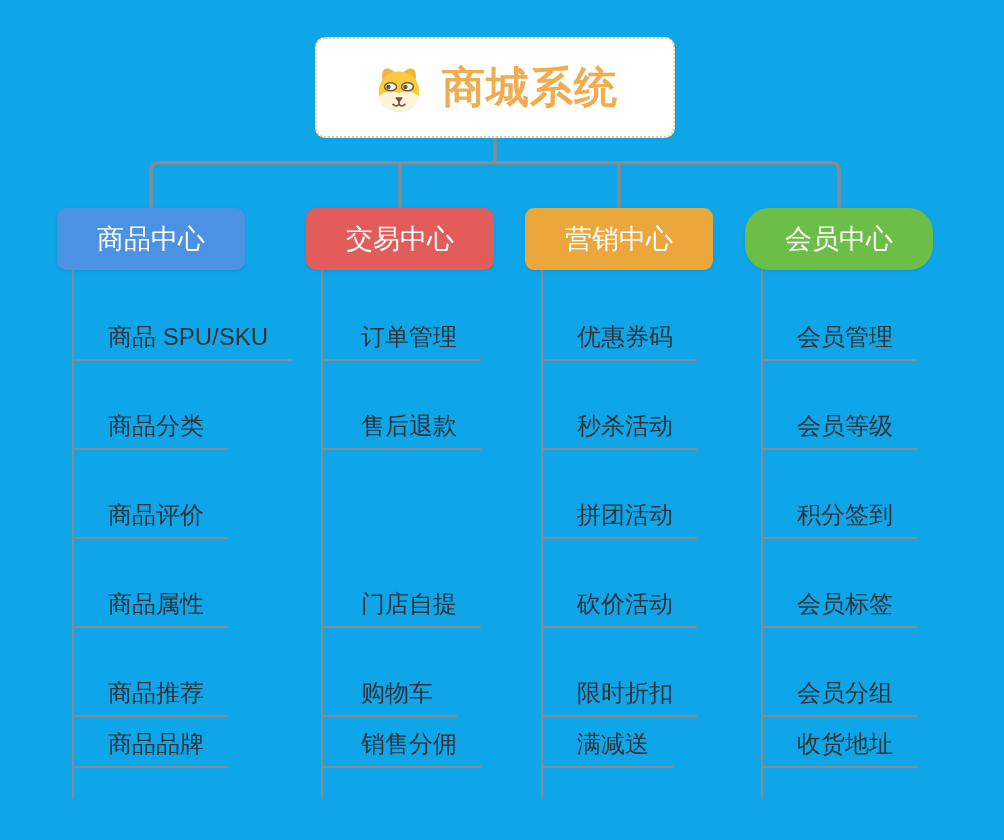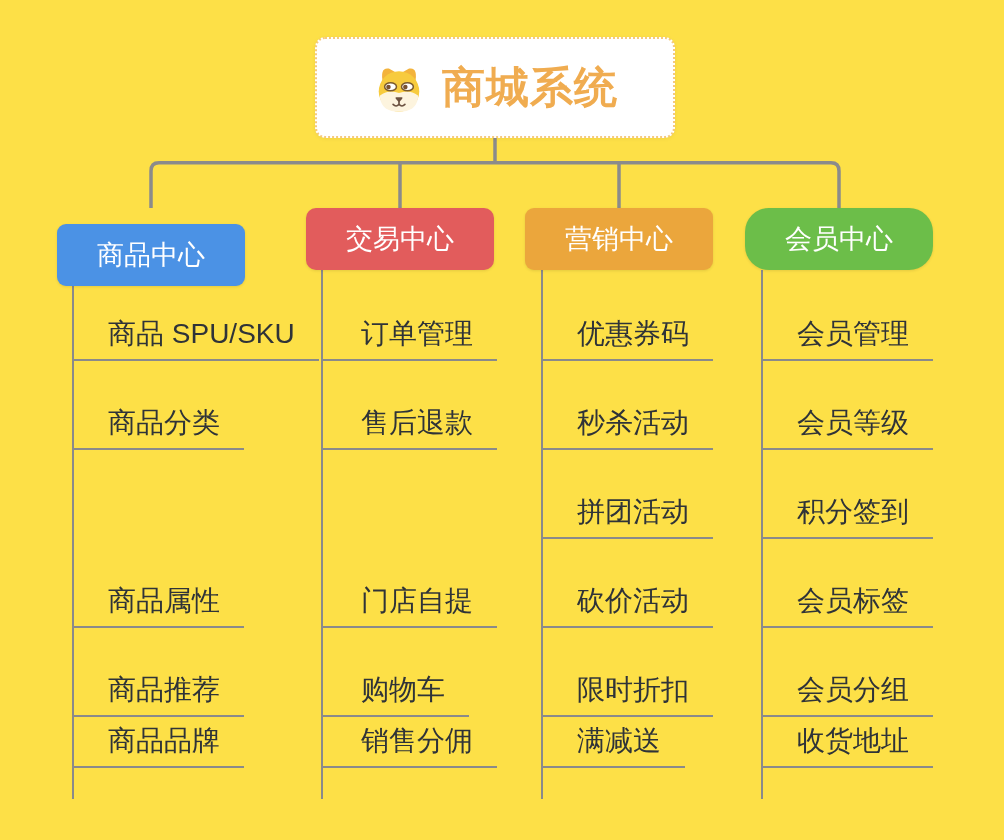--- a/index.html
+++ b/index.html
@@ -29,29 +29,29 @@
     color:#FFFFFF;font-size:27px;white-space:nowrap;z-index:2;
     box-shadow:0 1px 3px rgba(0,0,0,0.10);
   }
   .b0{left:57px;} .b1{left:306px;border-radius:10px;} .b2{left:525px;} .b3{left:745px;border-radius:24px;}
 
   .topic{
     position:absolute;height:36px;box-sizing:content-box;
     display:flex;align-items:flex-end;
     padding:0 24px 6px 35px;
     border-bottom:2px solid var(--childline,#8A8A8A);
-    font-size:28px;color:#2F3338;white-space:nowrap;z-index:1;
+    font-size:24px;color:#2F3338;white-space:nowrap;z-index:1;
   }
   .cx0{left:73px;} .cx1{left:322px;padding-left:39px;} .cx2{left:542px;} .cx3{left:762px;text-align:center;}
   .r0{top:317px;} .r1{top:406px;} .r2{top:495px;} .r3{top:584px;} .r4{top:673px;} .r5{top:724px;}
 </style>
 </head>
 <body>
 
-<div class="canvas" style="background: #fde047; text-decoration: underline; --line: #8B8B8B; --childline: #8A8A8A;">
+<div class="canvas" style="background: #0ea5e9; text-decoration: underline; --line: #8B8B8B; --childline: #8A8A8A;">
 
   <svg class="connectors" width="1004" height="840" viewBox="0 0 1004 840" aria-hidden="true">
     <path class="main-line" d="M495 138 L495 163"></path>
     <path class="main-line" d="M151 208 L151 171 Q151 162.8 159 162.8 L831 162.8 Q839 162.8 839 171 L839 208"></path>
     <path class="main-line" d="M400 162.8 L400 208"></path>
     <path class="main-line" d="M619 162.8 L619 208"></path>
     <path class="child-line" d="M73 270 L73 799"></path>
     <path class="child-line" d="M322 270 L322 799"></path>
     <path class="child-line" d="M542 270 L542 799"></path>
     <path class="child-line" d="M762 270 L762 799"></path>
@@ -66,38 +66,41 @@
       <ellipse cx="22" cy="30.5" rx="7" ry="4.8" fill="#FFFFFF" stroke="#7A5A2E" stroke-width="1.8"></ellipse>
       <ellipse cx="42" cy="30.5" rx="7" ry="4.8" fill="#FFFFFF" stroke="#7A5A2E" stroke-width="1.8"></ellipse>
       <circle cx="19.5" cy="30.8" r="2.7" fill="#7A5230"></circle>
       <circle cx="39.5" cy="30.8" r="2.7" fill="#7A5230"></circle>
       <path d="M28.8 43 L35.2 43 Q36.8 43 35.8 44.6 L33.2 47.6 Q32 48.9 30.8 47.6 L28.2 44.6 Q27.2 43 28.8 43 Z" fill="#6B5140"></path>
       <path d="M32 47.5 L32 51.5 M25 51.5 Q28.5 55.2 32 51.5 Q35.5 55.2 39 51.5" stroke="#6B5140" stroke-width="2" fill="none" stroke-linecap="round"></path>
     </svg>
     <span class="root-title" style="color: rgb(240, 172, 80);">商城系统</span>
   </div>
 
-  <div class="branch b0" style="background: rgb(75, 146, 229); margin-top: 16px;">
+  <div class="branch b0" style="background: rgb(75, 146, 229);">
     <span>商品中心</span>
   </div>
   <div class="branch b1" style="background: rgb(226, 92, 92);">
     <span>交易中心</span>
   </div>
   <div class="branch b2" style="background: rgb(235, 166, 60); align-items: center;">
     <span>营销中心</span>
   </div>
   <div class="branch b3" style="background: rgb(108, 190, 73);">
     <span>会员中心</span>
   </div>
 
   <div class="topic cx0 r0">
       <span>商品 SPU/SKU</span>
     </div>
   <div class="topic cx0 r1">
       <span>商品分类</span>
+    </div>
+  <div class="topic cx0 r2">
+      <span>商品评价</span>
     </div>
   <div class="topic cx0 r3">
       <span>商品属性</span>
     </div>
   <div class="topic cx0 r4">
       <span>商品推荐</span>
     </div>
   <div class="topic cx0 r5">
       <span>商品品牌</span>
     </div>

